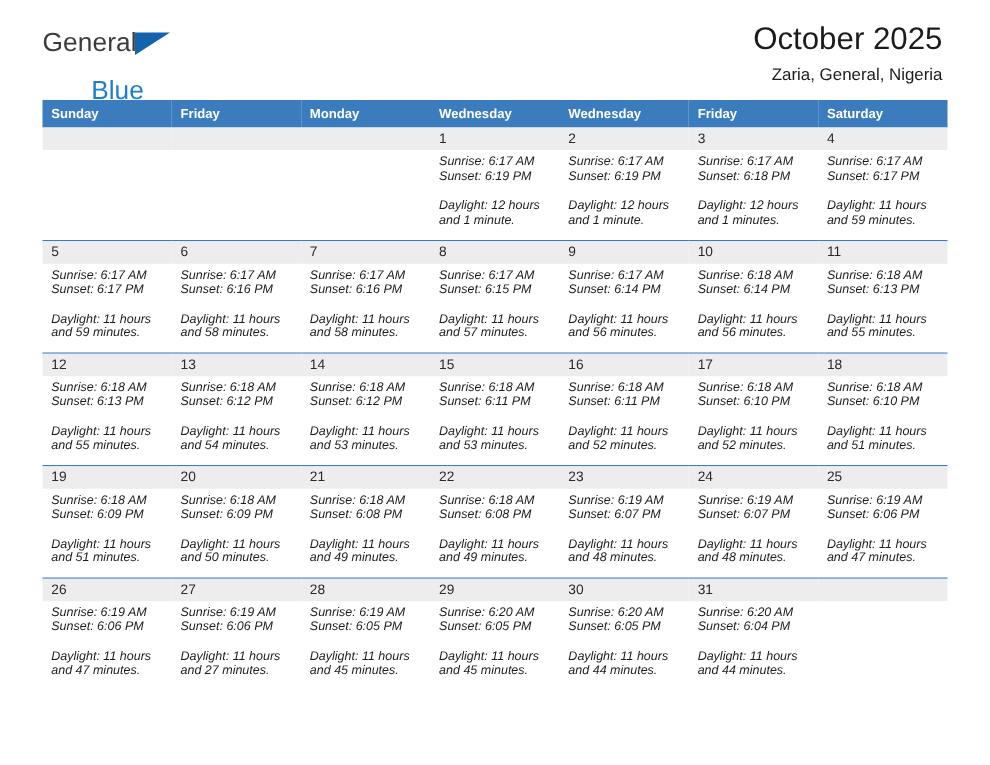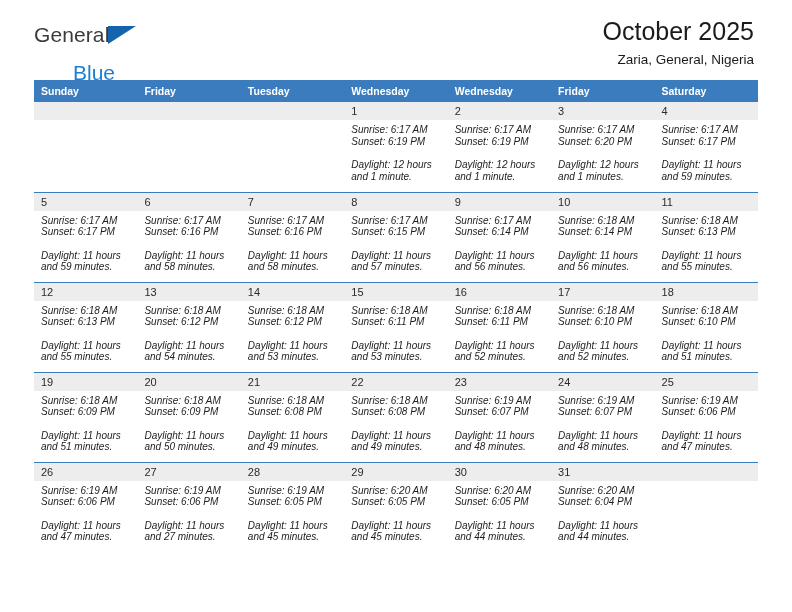--- a/index.html
+++ b/index.html
@@ -158,21 +158,21 @@
       <p class="cal-subtitle">Zaria, General, Nigeria</p>
     </div>
 
   </div>
 
   <table class="calendar">
     <thead>
       <tr>
         <th>Sunday</th>
         <th>Friday</th>
-        <th>Tuesday</th>
+        <th>Monday</th>
         <th>Wednesday</th>
         <th>Wednesday</th>
         <th>Friday</th>
         <th>Saturday</th>
       </tr>
     </thead>
     <tbody>
 
       <tr class="week-row first-week">
         <td>
@@ -211,21 +211,21 @@
                 <div>Sunset: 6:19 PM</div>
                 <div class="daylight">Daylight: 12 hours and 1 minute.</div>
               </div>
             </div>
           </td>
         <td>
             <div class="daycell">
               <div class="daynum">3</div>
               <div class="dayinfo">
                 <div>Sunrise: 6:17 AM</div>
-                <div>Sunset: 6:20 PM</div>
+                <div>Sunset: 6:18 PM</div>
                 <div class="daylight">Daylight: 12 hours and 1 minutes.</div>
               </div>
             </div>
           </td>
         <td>
             <div class="daycell">
               <div class="daynum">4</div>
               <div class="dayinfo">
                 <div>Sunrise: 6:17 AM</div>
                 <div>Sunset: 6:17 PM</div>

